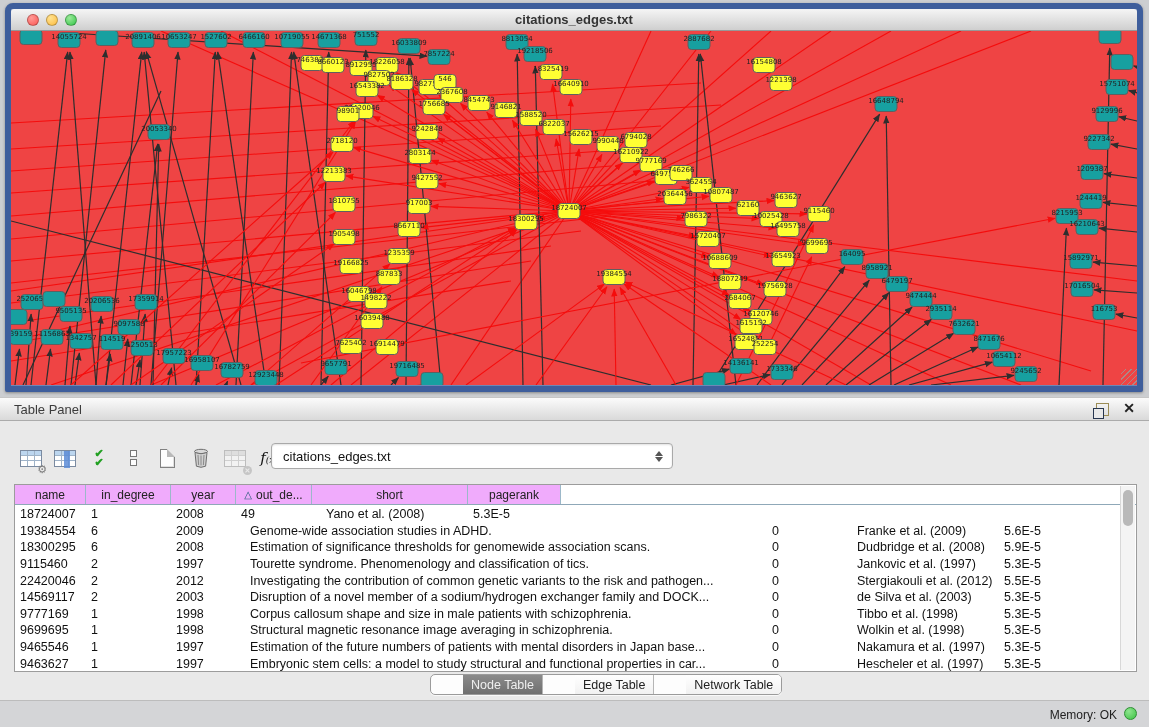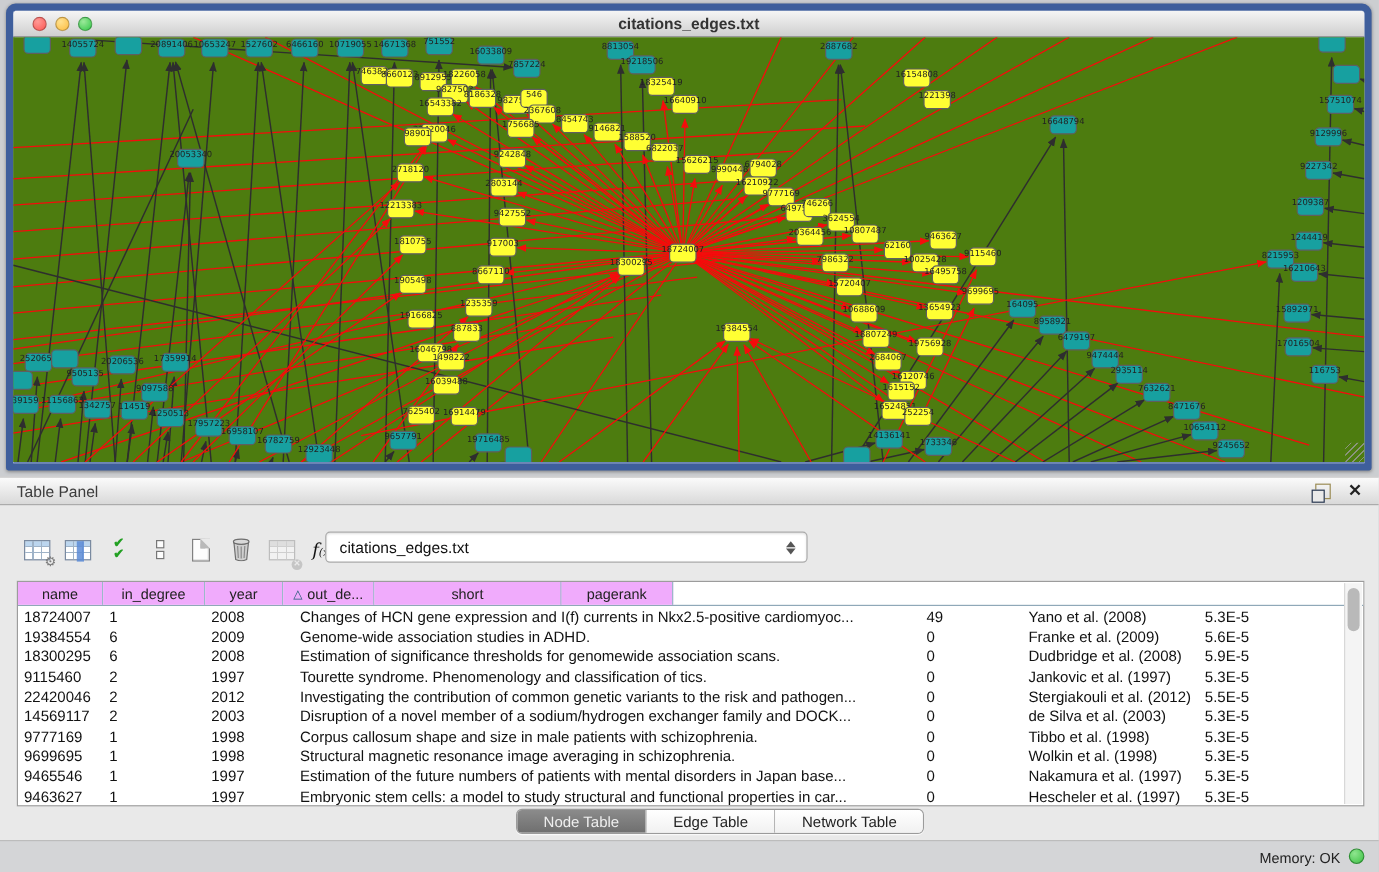--- a/index.html
+++ b/index.html
@@ -14,21 +14,21 @@
   .titlebar { position:relative; height:22px;
     background:linear-gradient(#f5f5f5,#cfcfcf); border-bottom:1px solid #979797;
     border-radius:3px 3px 0 0; }
   .title-text { position:absolute; left:0; right:0; top:3px; text-align:center;
     font-size:13px; color:#333; font-weight:bold; }
   .traffic { position:absolute; left:16px; top:5px; display:flex; gap:7px; }
   .tl { width:12px; height:12px; border-radius:50%; border:1px solid rgba(0,0,0,.25); }
   .tl.r { background:radial-gradient(circle at 35% 30%, #ff9a96, #fc5753); }
   .tl.y { background:radial-gradient(circle at 35% 30%, #ffe290, #fdbc40); }
   .tl.g { background:radial-gradient(circle at 35% 30%, #9ce99a, #33c748); }
-  .net-canvas { position:relative; width:1126px; height:354px; background:#4d7c0f; overflow:hidden; }
+  .net-canvas { position:relative; width:1126px; height:354px; background:#ef4444; overflow:hidden; }
   .net-canvas svg { display:block; }
   .grip { position:absolute; right:0; bottom:0; width:16px; height:16px;
     background:repeating-linear-gradient(135deg, transparent 0 3px, #9a9a9a 3px 4px); opacity:.8; }
 
   
   .table-panel { position:absolute; left:0; top:397px; width:1149px; height:303px; background:#e9e9e9; }
   .panel-header { position:relative; height:24px;
     background:linear-gradient(#fbfbfb,#d9d9d9); border-top:1px solid #c6c6c6; border-bottom:1px solid #ababab; }
   .panel-title { position:absolute; left:14px; top:4px; font-size:13px; color:#3c3c3c; }
   .float-ic { position:absolute; right:40px; top:5px; width:13px; height:13px; border:1px solid #9b8c55; }
@@ -82,22 +82,22 @@
   .td { font-size:12.5px; color:#111; white-space:nowrap; overflow:hidden; padding-left:5px; }
   .td.c3, .td.c5 { padding-left:14px; }
   .vscroll { position:absolute; right:1px; top:1px; width:15px; bottom:1px; background:#f4f4f4;
     border-left:1px solid #d8d8d8; }
   .vthumb { position:absolute; left:2px; top:4px; width:10px; height:36px; background:#b9b9b9; border-radius:6px; }
 
   
   .tabs { position:absolute; left:430px; top:277px; height:21px; display:flex;
     border:1px solid #9b9b9b; border-radius:5px; overflow:hidden; background:#fdfdfd;
     box-shadow:0 1px 0 rgba(255,255,255,.7); }
-  .tab { padding:0 22px; font-size:12.5px; color:#222; display:flex; align-items:center;
-    border-right:1px solid #b5b5b5; background:linear-gradient(#fff,#f1f1f1); }
+  .tab { padding:0 8px; font-size:12.5px; color:#222; display:flex; align-items:center;
+    border-right:1px solid #b5b5b5; background:linear-gradient(#fff,#f1f1f1);margin-left:32px; }
   .tab:last-child { border-right:none; }
   .tab.selected { background:linear-gradient(#8b8b8b,#6f6f6f); color:#efefef; }
 
   
   .statusbar { position:absolute; left:0; top:700px; width:1149px; height:43px;
     background:#d4d5d7; border-top:1px solid #bcbcbc; }
   .mem-label { position:absolute; right:32px; top:7px; font-size:12px; color:#222; }
   .mem-dot { position:absolute; right:12px; top:6px; width:13px; height:13px; border-radius:50%;
     background:radial-gradient(circle at 35% 30%, #8fe58f, #3dc244); border:1px solid #2d8f33; }
 </style>
@@ -878,21 +878,20 @@
           </div>
         <div class="th c6">
             <span>pagerank</span>
           </div>
       </div>
       <div class="tbody" id="tbody">
           <div class="trow">
             <div class="td c0">18724007</div>
             <div class="td c1">1</div>
             <div class="td c2">2008</div>
-            <div class="td c3">Changes of HCN gene expression and I(f) currents in Nkx2.5-positive cardiomyoc...</div>
             <div class="td c4">49</div>
             <div class="td c5">Yano et al. (2008)</div>
             <div class="td c6">5.3E-5</div>
           </div>
           <div class="trow">
             <div class="td c0">19384554</div>
             <div class="td c1">6</div>
             <div class="td c2">2009</div>
             <div class="td c3">Genome-wide association studies in ADHD.</div>
             <div class="td c4">0</div>

